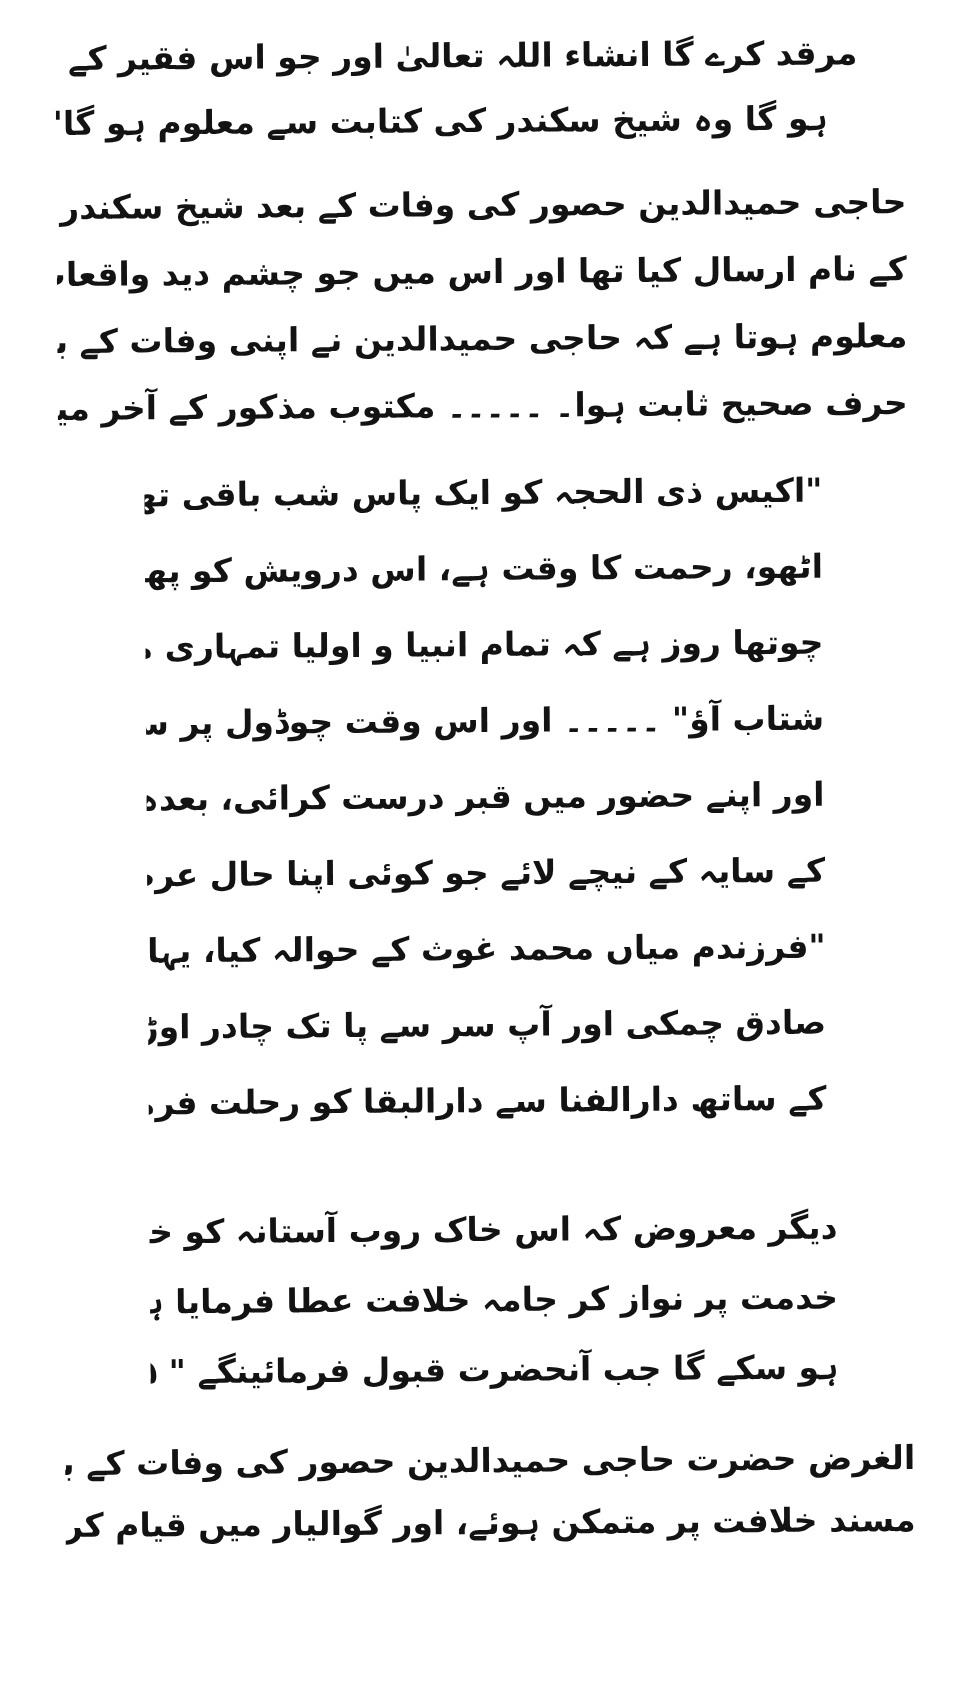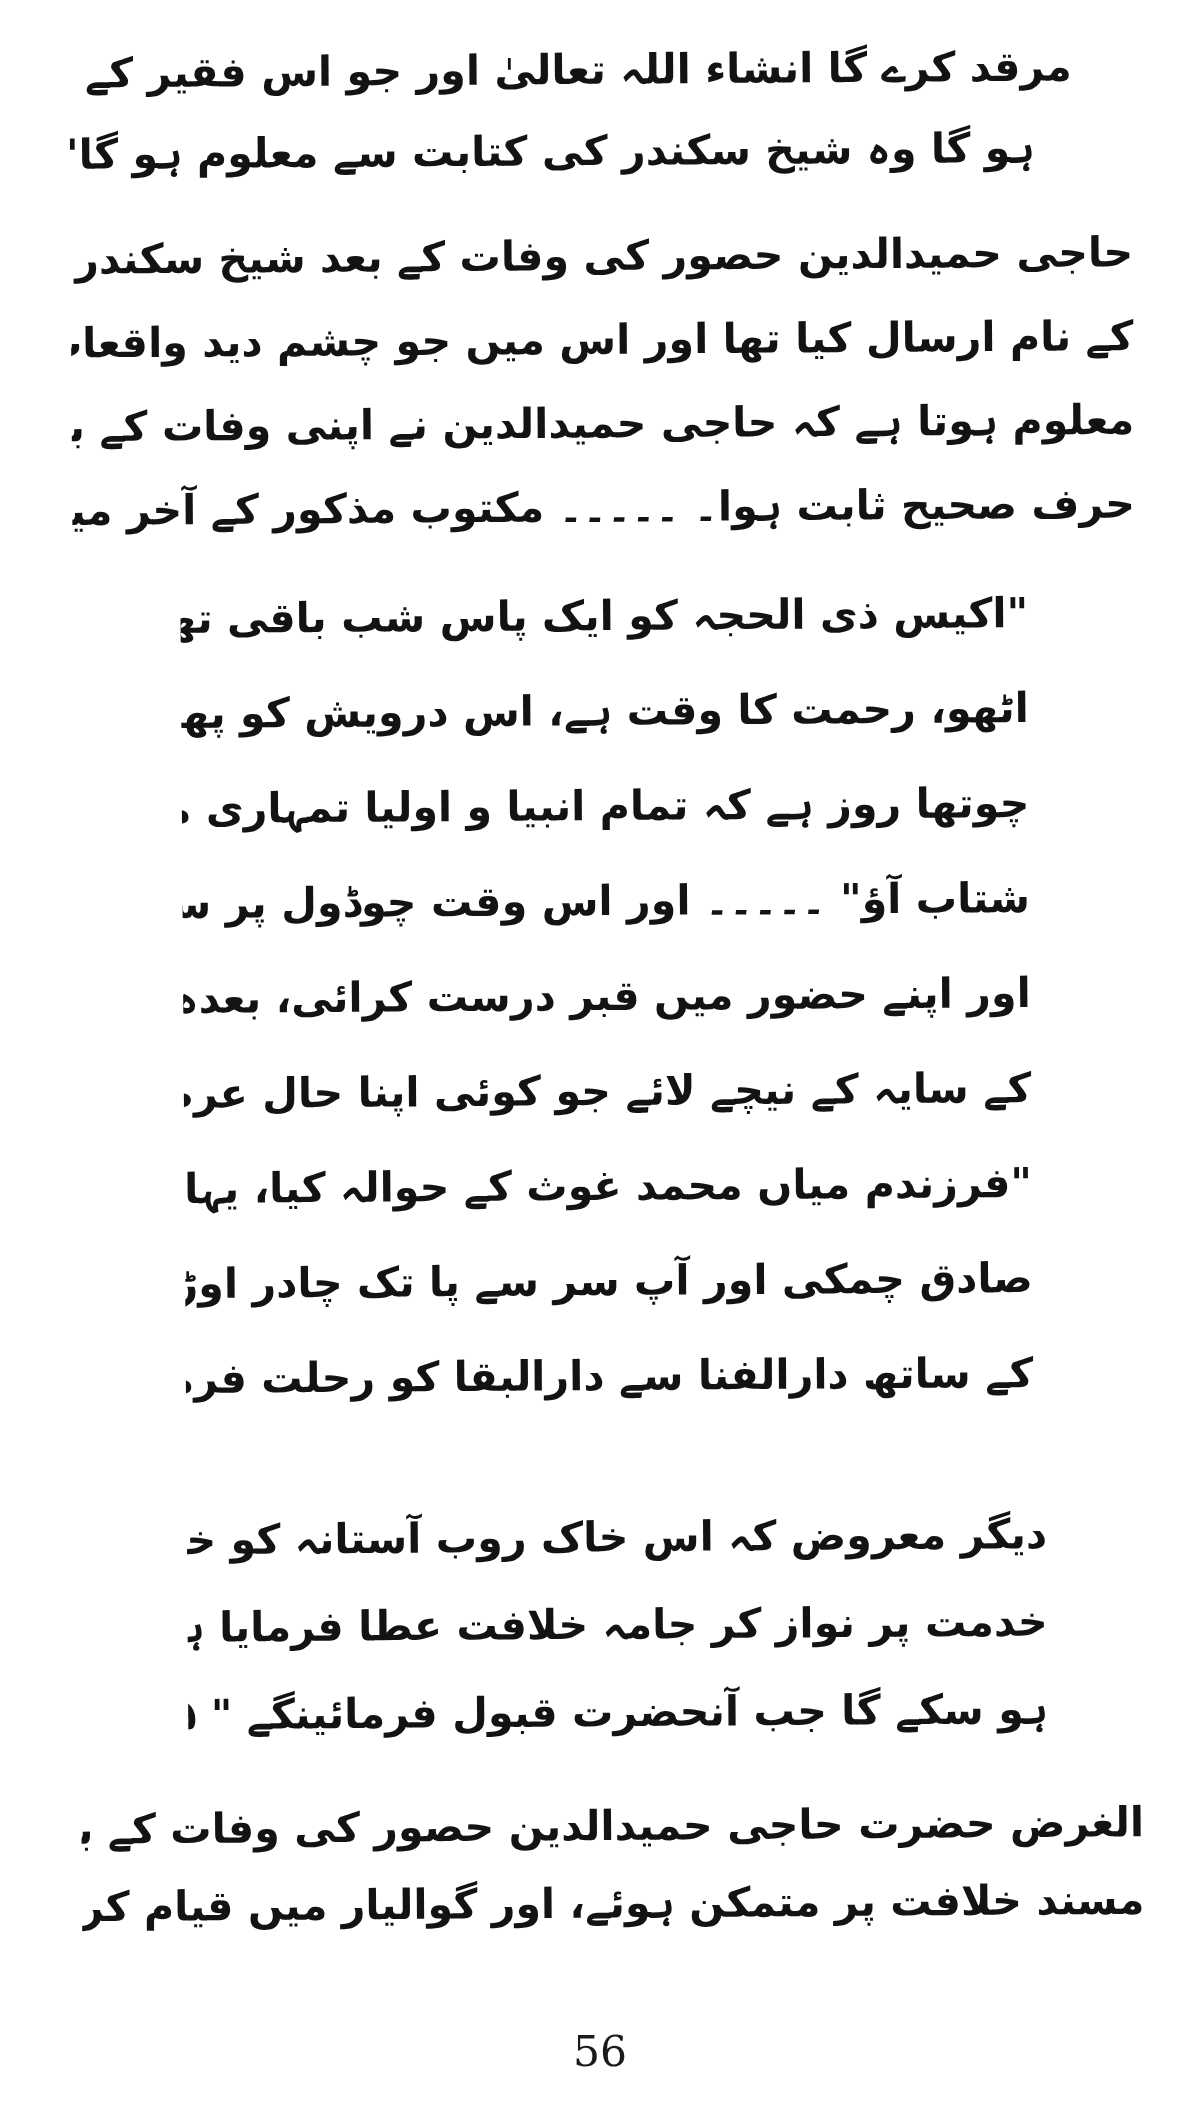--- a/index.html
+++ b/index.html
@@ -112,14 +112,13 @@
       <div class="line">ہو سکے گا جب آنحضرت قبول فرمائینگے " ۵۵</div>
     </section>
 
     <section class="para2">
       <div class="line">الغرض حضرت حاجی حمیدالدین حصور کی وفات کے بعد شاہ محمد غوث گوالیاری</div>
       <div class="line">مسند خلافت پر متمکن ہوئے، اور گوالیار میں قیام کر کے دور و نزدیک فیض رسانی کا</div>
     </section>
 
   </div>
 
-  <div class="page-number">56</div>
 </div>
 
 </body></html>

